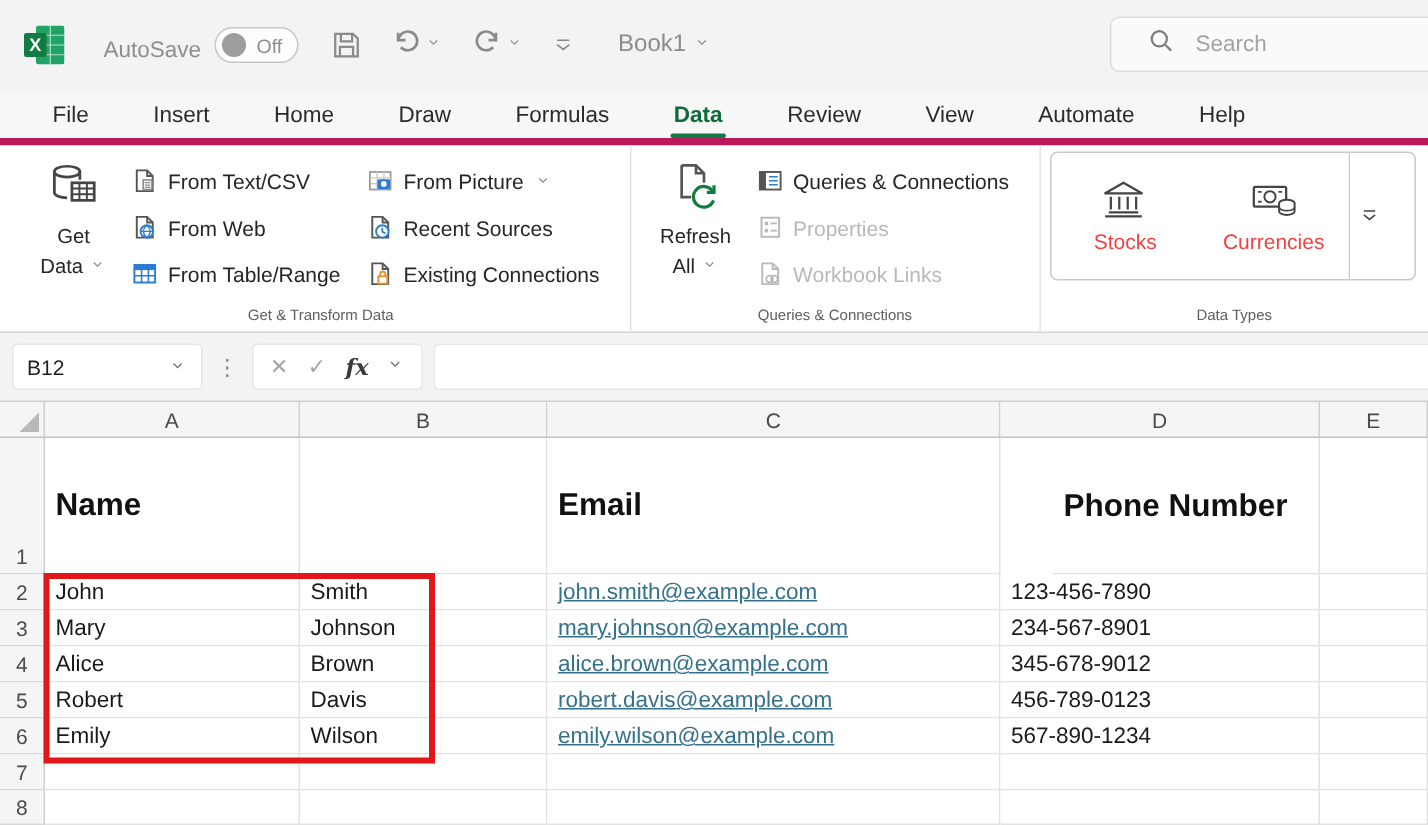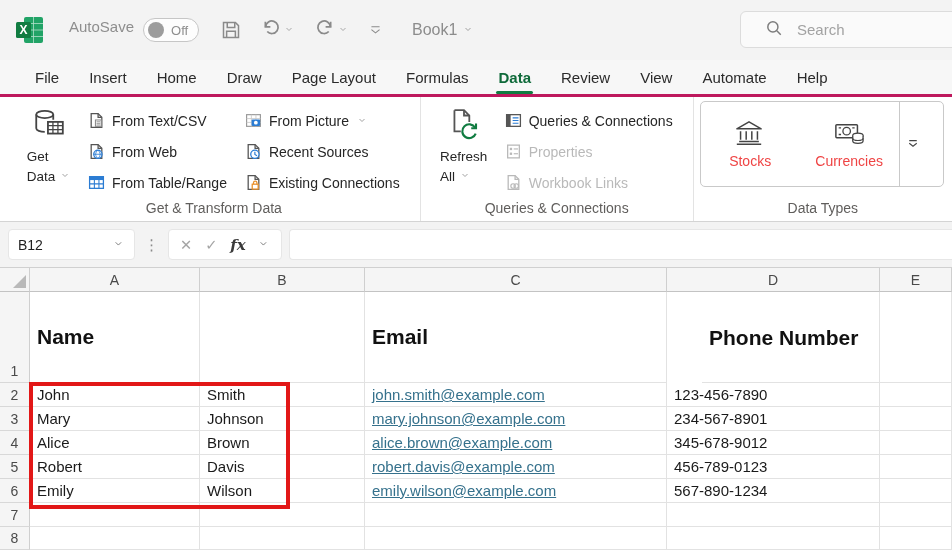--- a/index.html
+++ b/index.html
@@ -4,55 +4,55 @@
 <style>
   * { margin:0; padding:0; box-sizing:border-box; }
   html,body { width:952px; height:550px; overflow:hidden; background:#fff;
     font-family:"Liberation Sans", sans-serif; }
   .app { position:relative; width:952px; height:550px; background:#fff; }
 
   
   .titlebar { height:60px; background:#f3f3f3; display:flex; align-items:center;
     position:relative; padding-left:16px; }
   .excel-logo { width:27px; height:26px; flex:0 0 auto; }
-  .autosave { display:flex; align-items:flex-start; margin-left:26px; gap:9px; }
+  .autosave { display:flex; align-items:flex-end; margin-left:26px; gap:9px; }
   .autosave-label { font-size:15px; color:#8e8e8e; }
   .toggle { width:56px; height:24px; border:1px solid #c6c6c6; border-radius:12px;
     background:#fdfdfd; display:flex; align-items:center; padding:0 7px 0 4px; gap:7px; }
   .toggle-knob { width:16px; height:16px; border-radius:50%; background:#9d9d9d; }
   .toggle-state { font-size:13px; color:#8e8e8e; }
   .qat { display:flex; align-items:center; }
   .qat .btn { display:flex; align-items:center; }
   .chev-sm { margin-left:4px; opacity:.9; }
   .doc-title { display:flex; align-items:center; gap:7px; margin-left:30px;
     font-size:16px; color:#8c8c8c; }
   .searchbox { position:absolute; left:740px; top:11px; width:240px; height:37px;
     background:#fafafa; border:1px solid #dcdcdc; border-radius:6px;
     display:flex; align-items:center; padding-left:24px; gap:14px; }
   .search-text { font-size:15px; color:#a2a2a2; }
 
   
   .tabsrow { height:37px; background:#f7f7f7; display:flex; align-items:stretch;
-    padding-left:20px; border-bottom:3px solid #be185d; }
+    padding-left:20px; border-bottom:5px solid #be185d;gap:13px; }
   .tab { padding:0 15px; font-size:15px; color:#2b2b2b; display:flex;
     align-items:center; position:relative; cursor:default; }
   .tab.active { font-weight:700; color:#0f6a3a; }
   .tab.active::after { content:""; position:absolute; left:13px; right:13px;
     bottom:0; height:3px; background:#107c41; border-radius:2px; }
 
   
   .ribbon { height:125px; background:#fff; border-bottom:1px solid #d4d4d4;
     display:flex; }
   .rgroup { display:flex; flex-direction:column; border-right:1px solid #e3e3e3; }
   .rgroup-body { flex:1; display:flex; padding:6px 10px 0 10px; }
-  .rgroup-label { text-align:center; font-size:14px; color:#605e5c;
+  .rgroup-label { text-align:center; font-size:10px; color:#605e5c;
     padding-bottom:5px; white-space:nowrap; }
   .bigbtn { width:62px; display:flex; flex-direction:column; align-items:center;
     justify-content:flex-start; padding-top:4px; gap:2px; }
-  .bigbtn .lines { font-size:13.5px; color:#262626; line-height:1.45; }
+  .bigbtn .lines { font-size:13.5px; color:#262626; text-align:center; line-height:1.45; }
   .smallcol { display:flex; flex-direction:column; justify-content:flex-start;
     padding-top:2px; }
   .smallbtn { height:31px; display:flex; align-items:center; gap:7px;
     padding:0 10px 0 8px; font-size:14px; color:#262626; white-space:nowrap; }
   .smallbtn.disabled { color:#b9b9b9; }
   .icon16 { width:17px; height:17px; display:inline-flex; flex:0 0 auto; }
   .chevron-mini { display:inline-flex; margin-left:2px; }
   .gallery { border:1px solid #c9c9c9; border-radius:5px; height:86px;
     margin:4px 8px 0 6px; display:flex; background:#fff; }
   .gallery-item { width:99px; display:flex; flex-direction:column; align-items:center;
@@ -162,21 +162,20 @@
           </svg></span>
       <span class="search-text">Search</span>
     </div>
   </div>
 
   <div class="tabsrow" id="tabsrow">
       <div class="tab">File</div>
       <div class="tab">Insert</div>
       <div class="tab">Home</div>
       <div class="tab">Draw</div>
-      <div class="tab">Page Layout</div>
       <div class="tab">Formulas</div>
       <div class="tab active">Data</div>
       <div class="tab">Review</div>
       <div class="tab">View</div>
       <div class="tab">Automate</div>
       <div class="tab">Help</div>
     </div>
 
   <div class="ribbon">
 

